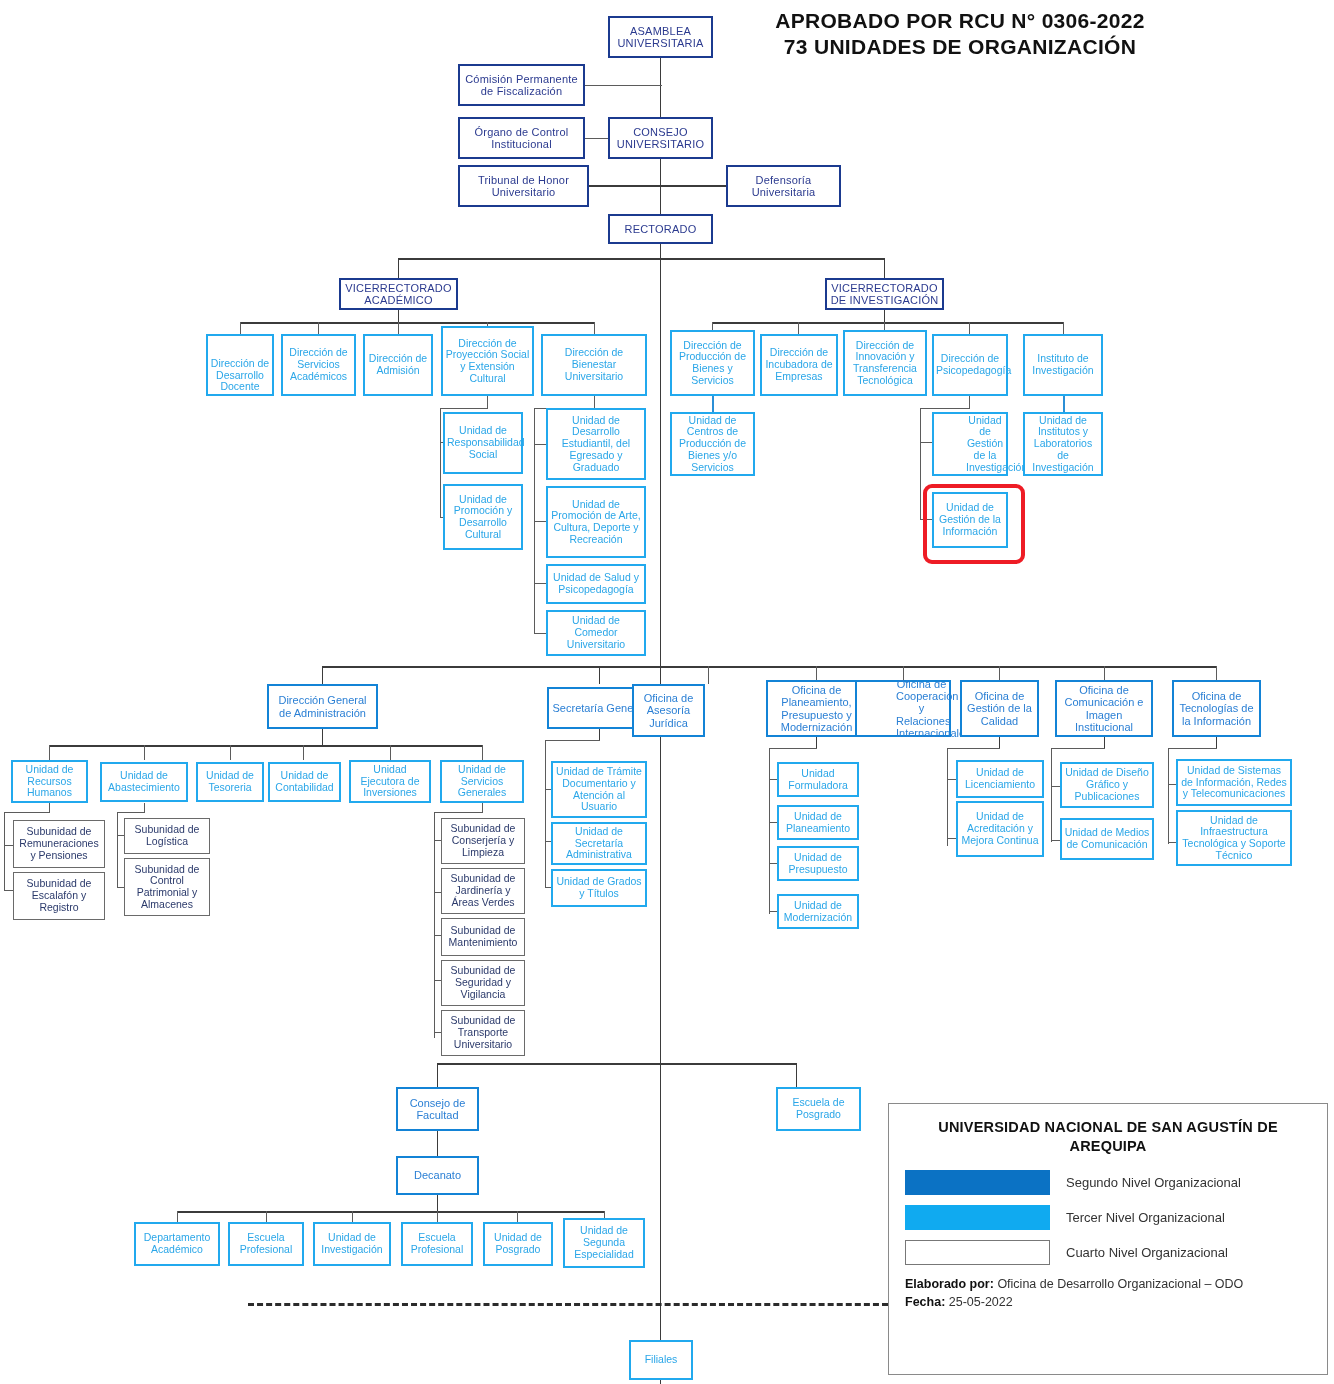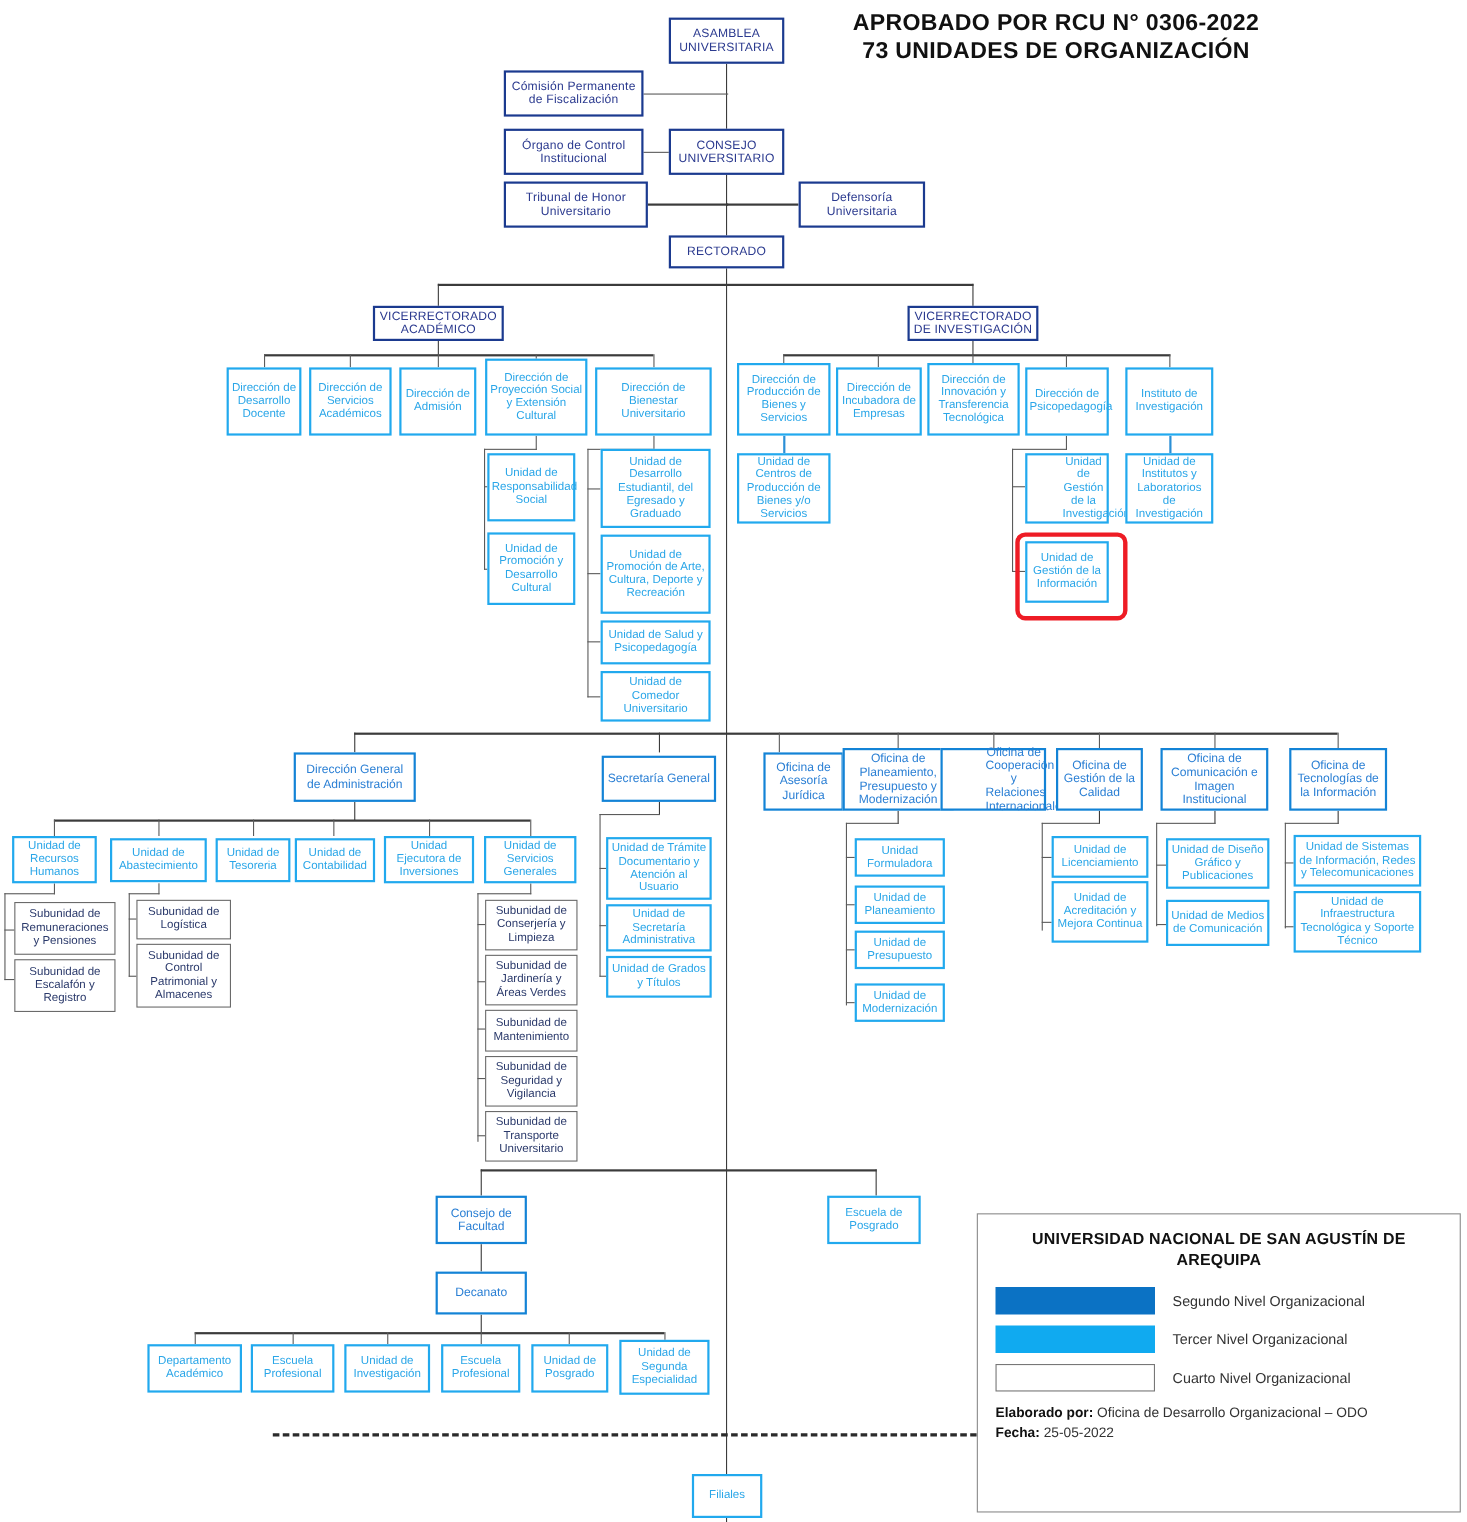--- a/index.html
+++ b/index.html
@@ -239,21 +239,21 @@
   <div class="node lvl1" style="left:726px;top:165px;width:115px;height:42px;">
       <span>Defensoría Universitaria</span>
     </div>
   <div class="node lvl1" style="left:608px;top:214px;width:105px;height:30px;">
       <span>RECTORADO</span>
     </div>
 
   <div class="node lvl1" style="left:339px;top:278px;width:119px;height:32px;">
       <span>VICERRECTORADO ACADÉMICO</span>
     </div>
-  <div class="node lvl3" style="left:206px;top:334px;width:68px;height:62px;">
+  <div class="node lvl3" style="left:206px;top:334px;width:68px;height:62px;align-items:flex-end;">
       <span>Dirección de Desarrollo Docente</span>
     </div>
   <div class="node lvl3" style="left:281px;top:334px;width:75px;height:62px;">
       <span>Dirección de Servicios Académicos</span>
     </div>
   <div class="node lvl3" style="left:363px;top:334px;width:70px;height:62px;">
       <span>Dirección de Admisión</span>
     </div>
   <div class="node lvl3" style="left:441px;top:326px;width:93px;height:70px;">
       <span>Dirección de Proyección Social y Extensión Cultural</span>
@@ -371,21 +371,21 @@
   <div class="node lvl3" style="left:551px;top:761px;width:96px;height:57px;">
       <span>Unidad de Trámite Documentario y Atención al Usuario</span>
     </div>
   <div class="node lvl3" style="left:551px;top:822px;width:96px;height:43px;">
       <span>Unidad de Secretaría Administrativa</span>
     </div>
   <div class="node lvl3" style="left:551px;top:869px;width:96px;height:38px;">
       <span>Unidad de Grados y Títulos</span>
     </div>
 
-  <div class="node lvl2" style="left:694px;top:684px;width:73px;height:53px;">
+  <div class="node lvl2" style="left:632px;top:684px;width:73px;height:53px;">
       <span>Oficina de Asesoría Jurídica</span>
     </div>
   <div class="node lvl2" style="left:766px;top:680px;width:101px;height:57px;">
       <span>Oficina de Planeamiento, Presupuesto y Modernización</span>
     </div>
   <div class="node lvl2" style="left:855px;top:680px;width:96px;height:57px;padding-left:39px;">
       <span>Oficina de Cooperación y Relaciones Internacionales</span>
     </div>
   <div class="node lvl2" style="left:960px;top:680px;width:79px;height:57px;">
       <span>Oficina de Gestión de la Calidad</span>
@@ -450,21 +450,21 @@
   <div class="node lvl3" style="left:401px;top:1222px;width:72px;height:44px;">
       <span>Escuela Profesional</span>
     </div>
   <div class="node lvl3" style="left:483px;top:1222px;width:70px;height:44px;">
       <span>Unidad de Posgrado</span>
     </div>
   <div class="node lvl3" style="left:563px;top:1218px;width:82px;height:50px;">
       <span>Unidad de Segunda Especialidad</span>
     </div>
 
-  <div class="node lvl3" style="left:752px;top:1087px;width:85px;height:44px;">
+  <div class="node lvl3" style="left:776px;top:1087px;width:85px;height:44px;">
       <span>Escuela de Posgrado</span>
     </div>
 
   <div class="node lvl3" style="left:629px;top:1340px;width:64px;height:40px;">
       <span>Filiales</span>
     </div>
 
   <div id="legend">
     <h2>UNIVERSIDAD NACIONAL DE SAN AGUSTÍN DE AREQUIPA</h2>
 

